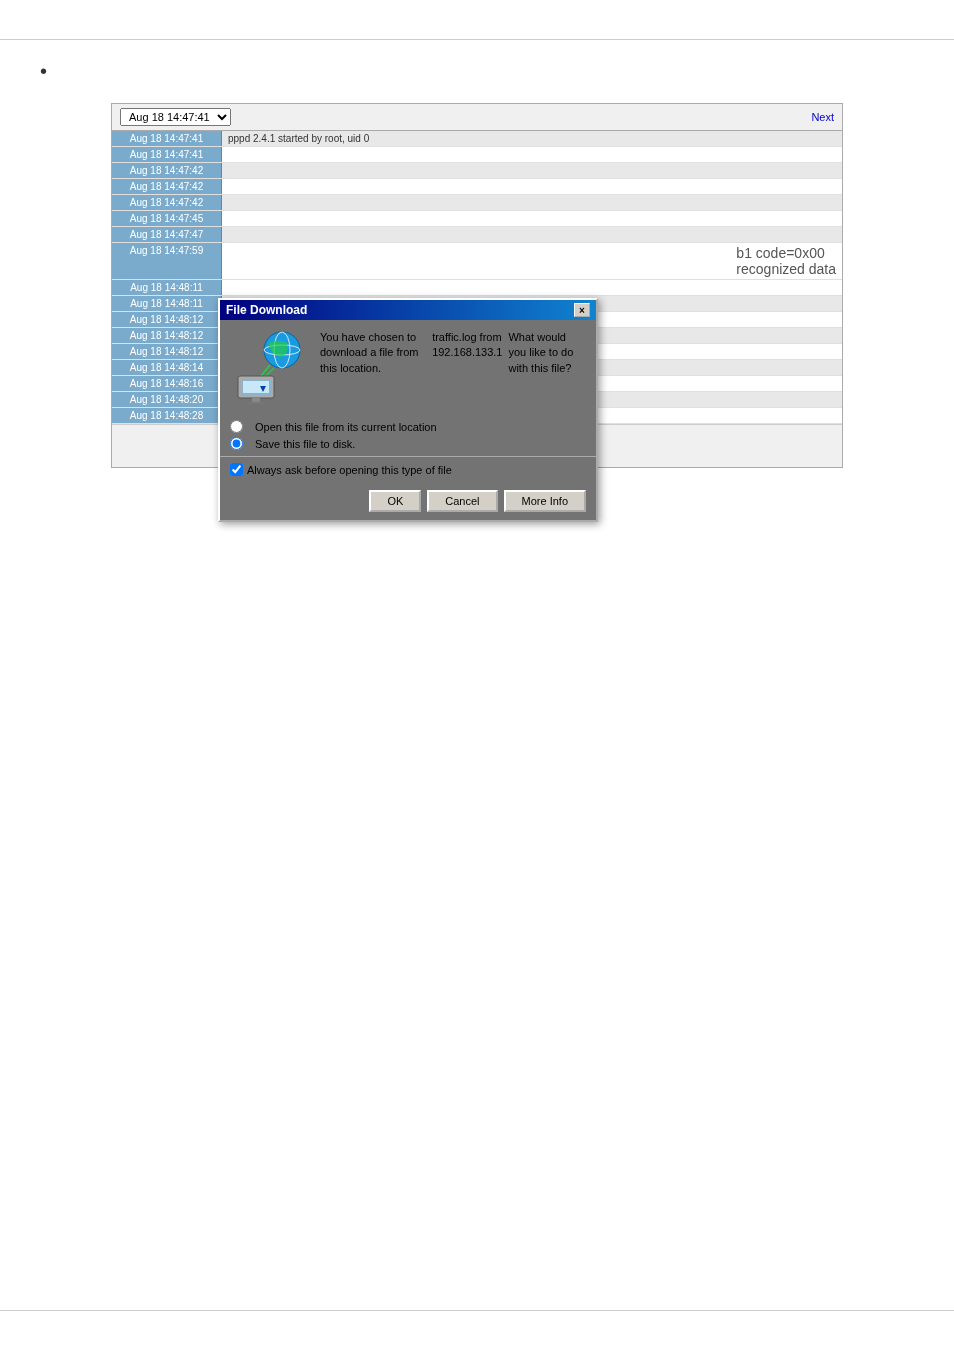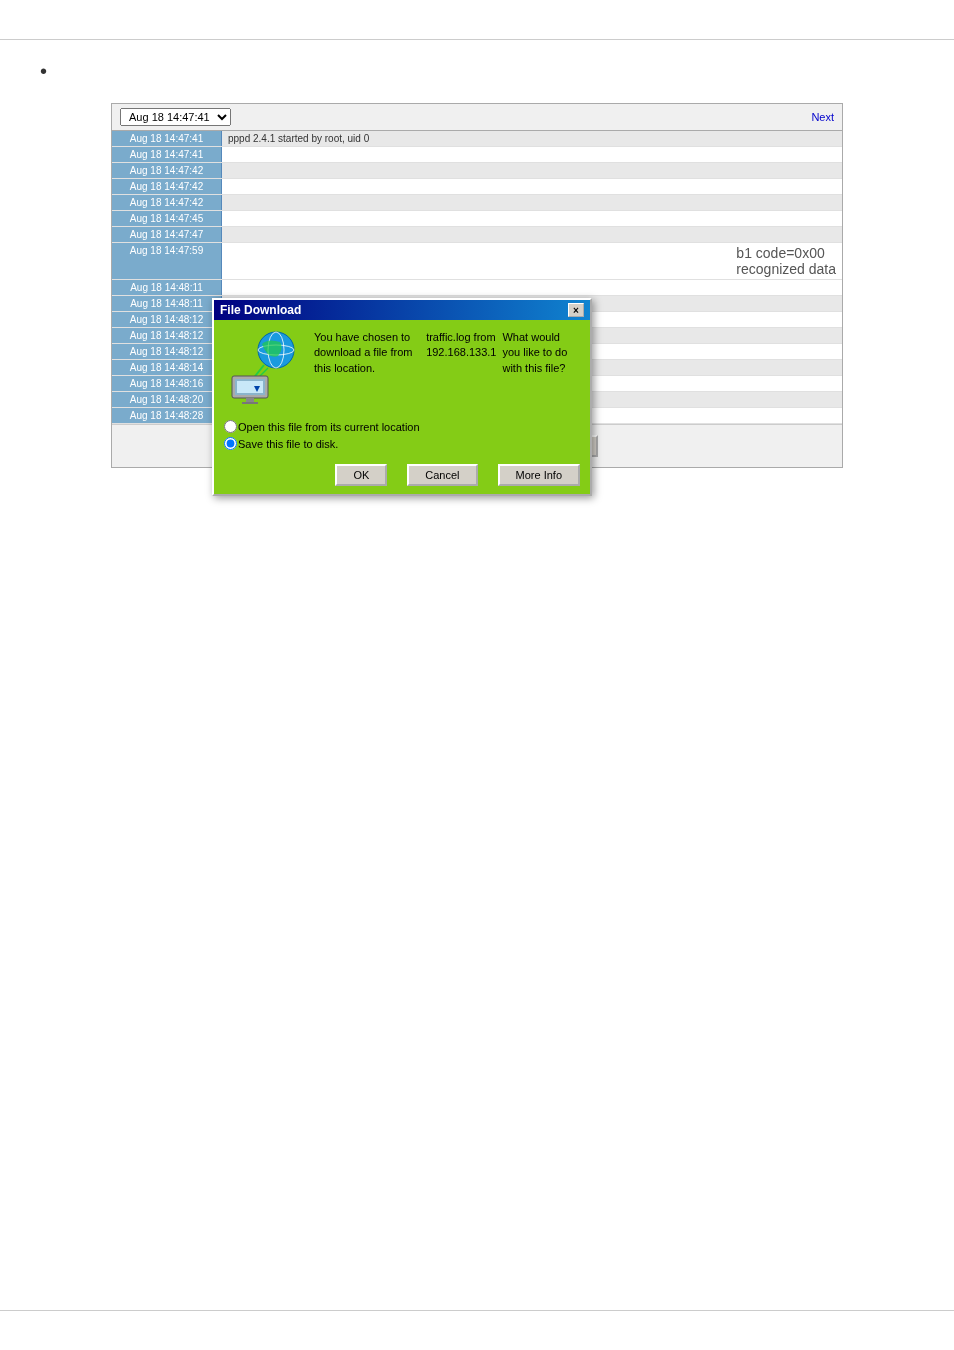--- a/index.html
+++ b/index.html
@@ -134,23 +134,23 @@
       padding: 3px 14px;
       font-size: 11px;
       font-weight: bold;
       cursor: pointer;
       color: #000080;
     }
 
     .dialog {
       position: absolute;
       top: 195px;
-      left: 172px;
+      left: 178px;
       width: 380px;
-      background: #84cc16;
+      background: #737373;
       border: 2px outset #fff;
       box-shadow: 2px 2px 8px rgba(0,0,0,0.4);
       pointer-events: all;
       font-size: 11px;
     }
 
     .dialog-titlebar {
       background: linear-gradient(to right, #000080, #1084d0);
       color: #fff;
       padding: 3px 6px;
@@ -211,40 +211,40 @@
       padding: 0 10px 6px;
       display: flex;
       flex-direction: column;
       gap: 4px;
     }
 
     .dialog-options label {
       font-size: 11px;
       display: flex;
       align-items: center;
-      gap: 1px;
+      gap: 12px;
       cursor: pointer;
     }
 
     .dialog-checkbox-row {
       padding: 6px 10px;
       border-top: 1px solid #aaa;
       display: flex;
       align-items: center;
       gap: 4px;
     }
 
     .dialog-checkbox-row label {
       font-size: 11px;
     }
 
     .dialog-buttons {
       display: flex;
       justify-content: flex-end;
-      gap: 20px;
+      gap: 6px;
       padding: 8px 10px;
     }
 
     .dialog-buttons button {
       background: #d4d0c8;
       border: 2px outset #fff;
       padding: 3px 16px;
       font-size: 11px;
       cursor: pointer;
     }
@@ -419,20 +419,24 @@
           <label>
             <input type="radio" name="file-action" value="open" style="">
             <span>Open this file from its current location</span>
           </label>
           <label>
             <input type="radio" name="file-action" value="save" checked="" style="">
             <span>Save this file to disk.</span>
           </label>
         </div>
 
+        <div class="dialog-checkbox-row">
+          <input type="checkbox" checked="" style="">
+          <label>Always ask before opening this type of file</label>
+        </div>
 
         <div class="dialog-buttons">
           <button>OK</button>
           <button>Cancel</button>
           <button>More Info</button>
         </div>
       </div>
     </div>
   </div>
 

